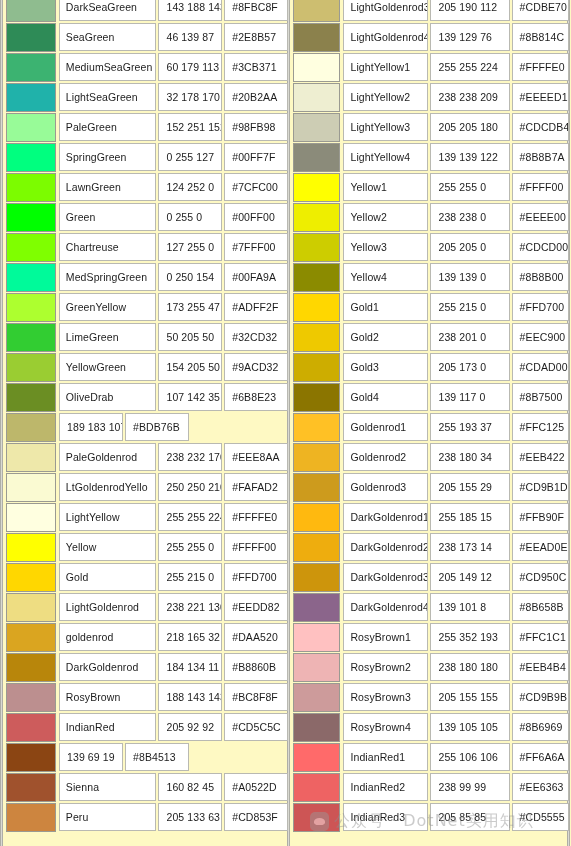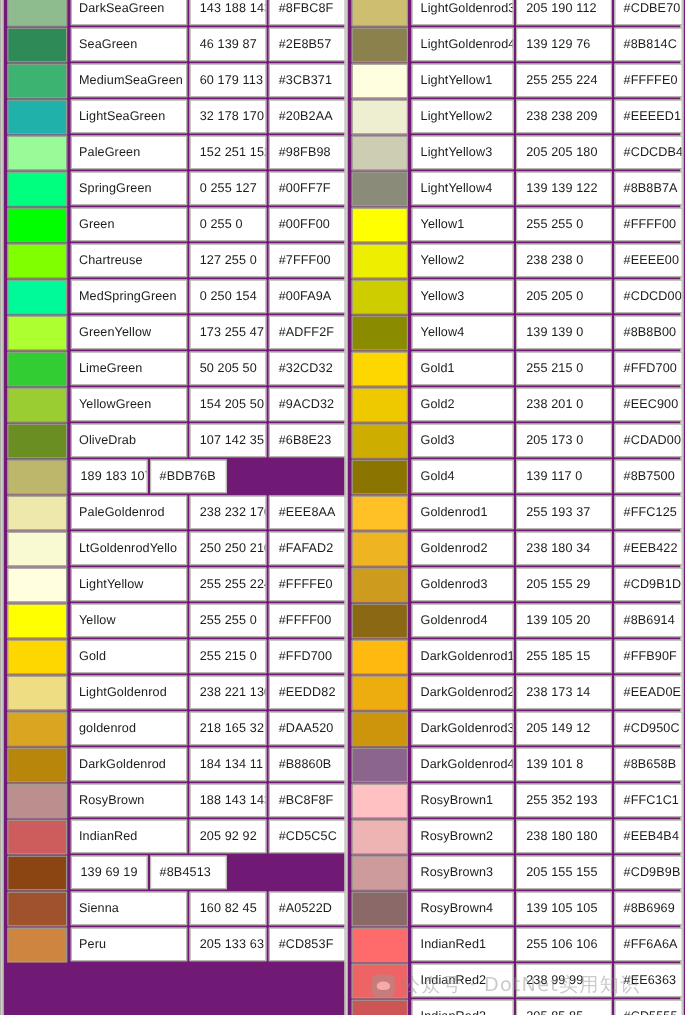--- a/index.html
+++ b/index.html
@@ -14,21 +14,21 @@
     overflow: hidden;
     font-family: "Liberation Sans", "DejaVu Sans", sans-serif;
     position: relative;
   }
 
   
   #page {
     position: relative;
     width: 571px;
     height: 846px;
-    background: #701a75;
+    background: #fef9c3;
     overflow: hidden;
   }
 
   
   .table-half {
     position: absolute;
     top: -8px;              
     overflow: hidden;
   }
   #table-left  { left: 6px;   width: 284px; height: 862px; }
@@ -173,20 +173,26 @@
         <div class="cell rgb">152 251 152</div>
         <div class="cell hex">#98FB98</div>
       </div>
       <div class="row">
         <div class="cell swatch" style="background: rgb(0, 255, 127);"></div>
         <div class="cell name">SpringGreen</div>
         <div class="cell rgb">0 255 127</div>
         <div class="cell hex">#00FF7F</div>
       </div>
       <div class="row">
+        <div class="cell swatch" style="background: rgb(124, 252, 0);"></div>
+        <div class="cell name">LawnGreen</div>
+        <div class="cell rgb">124 252 0</div>
+        <div class="cell hex">#7CFC00</div>
+      </div>
+      <div class="row">
         <div class="cell swatch" style="background: rgb(0, 255, 0);"></div>
         <div class="cell name">Green</div>
         <div class="cell rgb">0 255 0</div>
         <div class="cell hex">#00FF00</div>
       </div>
       <div class="row">
         <div class="cell swatch" style="background: rgb(127, 255, 0);"></div>
         <div class="cell name">Chartreuse</div>
         <div class="cell rgb">127 255 0</div>
         <div class="cell hex">#7FFF00</div>
@@ -401,26 +407,20 @@
         <div class="cell rgb">238 180 34</div>
         <div class="cell hex">#EEB422</div>
       </div>
       <div class="row">
         <div class="cell swatch" style="background: rgb(205, 155, 29);"></div>
         <div class="cell name">Goldenrod3</div>
         <div class="cell rgb">205 155 29</div>
         <div class="cell hex">#CD9B1D</div>
       </div>
       <div class="row">
-        <div class="cell swatch" style="background: rgb(139, 105, 20);"></div>
-        <div class="cell name">Goldenrod4</div>
-        <div class="cell rgb">139 105 20</div>
-        <div class="cell hex">#8B6914</div>
-      </div>
-      <div class="row">
         <div class="cell swatch" style="background: rgb(255, 185, 15);"></div>
         <div class="cell name">DarkGoldenrod1</div>
         <div class="cell rgb">255 185 15</div>
         <div class="cell hex">#FFB90F</div>
       </div>
       <div class="row">
         <div class="cell swatch" style="background: rgb(238, 173, 14);"></div>
         <div class="cell name">DarkGoldenrod2</div>
         <div class="cell rgb">238 173 14</div>
         <div class="cell hex">#EEAD0E</div>

